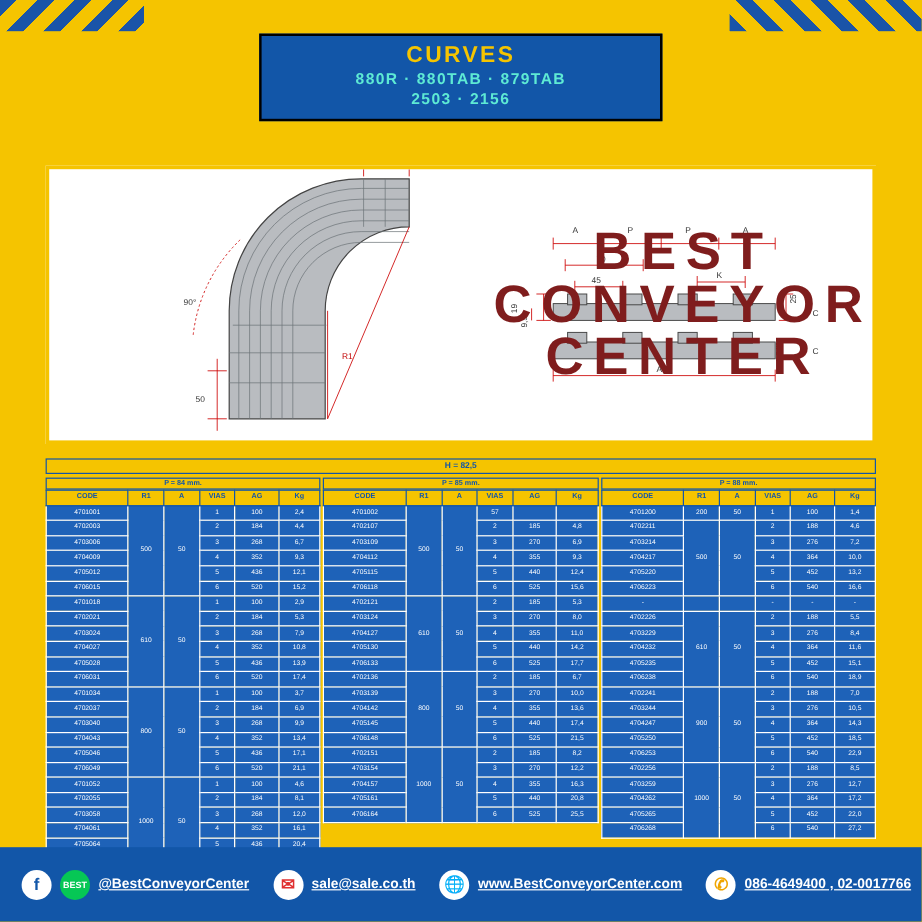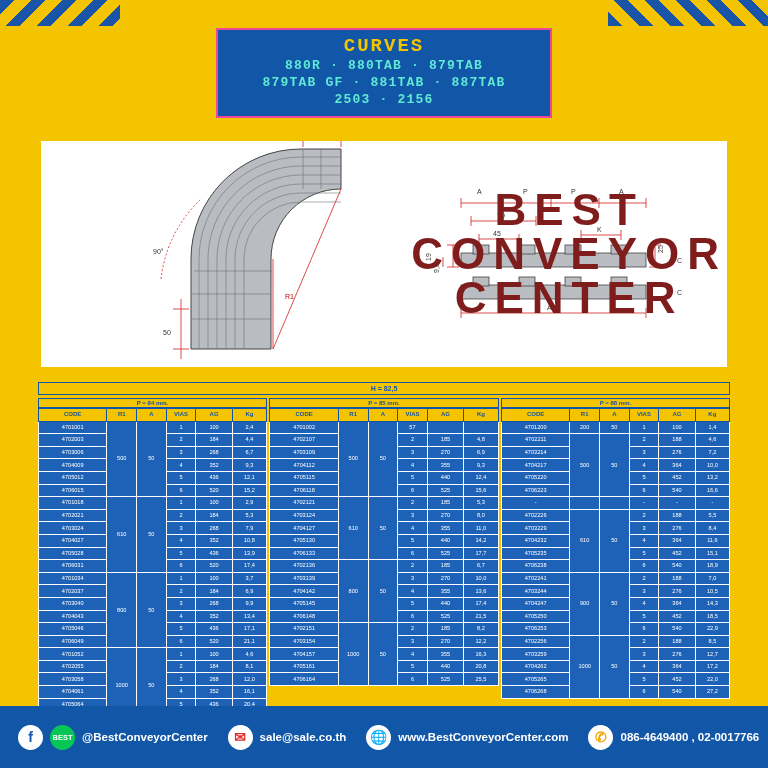--- a/index.html
+++ b/index.html
@@ -17,25 +17,24 @@
   
   .chev{position:absolute;width:0;height:0;}
   .chev-tl{top:0;left:0;width:120px;height:26px;
     background:repeating-linear-gradient(135deg,#1a54a8 0 10px,transparent 10px 22px);}
   .chev-tr{top:0;right:0;width:160px;height:26px;
     background:repeating-linear-gradient(45deg,#1a54a8 0 10px,transparent 10px 22px);}
   
   .title-box{
     position:absolute;left:216px;top:28px;width:336px;
     background:#1256a8;
-    border:2px solid #ec4899;
+    border:2px solid #000000;
     text-align:center;
     padding:6px 0 8px 0;
     box-sizing:border-box;
-    font-family:Liberation Mono, monospace;
   }
   .title-main{
     color:#f5c400;font-size:19px;font-weight:bold;letter-spacing:2px;
     line-height:21px;
   }
   .title-sub{
     color:#5eead4;font-size:13px;font-weight:bold;letter-spacing:1.2px;
     line-height:17px;
   }
   
@@ -101,37 +100,36 @@
   .circ{
     width:25px;height:25px;border-radius:50%;
     background:#ffffff;display:flex;align-items:center;justify-content:center;
     font-size:14px;font-weight:bold;color:#1256a8;flex:none;
   }
   .circ.fb{background:#ffffff;color:#1256a8;}
   .circ.line{background:#06c755;color:#fff;font-size:7.5px;letter-spacing:0;}
   .circ.mail{background:#ffffff;color:#e03030;}
   .circ.web{background:#ffffff;color:#1f8ad0;}
   .circ.tel{background:#ffffff;color:#f0a500;}
-  .f-text{white-space:nowrap;}
+  .f-text{white-space:nowrap;text-decoration:underline;}
   
   .dim{font-size:7px;fill:#333;font-family:"Liberation Sans",sans-serif;}
   .dimr{font-size:7px;fill:#c00000;font-family:"Liberation Sans",sans-serif;}
 </style>
 </head>
 <body>
 
 <div class="page">
 
   <div class="chev chev-tl"></div>
   <div class="chev chev-tr"></div>
 
   <div class="title-box">
     <div class="title-main">CURVES</div>
     <div class="title-sub">880R · 880TAB · 879TAB</div>
-    <div class="title-sub">879TAB GF · 881TAB · 887TAB</div>
     <div class="title-sub">2503 · 2156</div>
   </div>
 
   <div class="draw-panel">
     <div class="wm">
       <div>
         <span>BEST</span>
         <span>CONVEYOR</span>
         <span>CENTER</span>
       </div>

